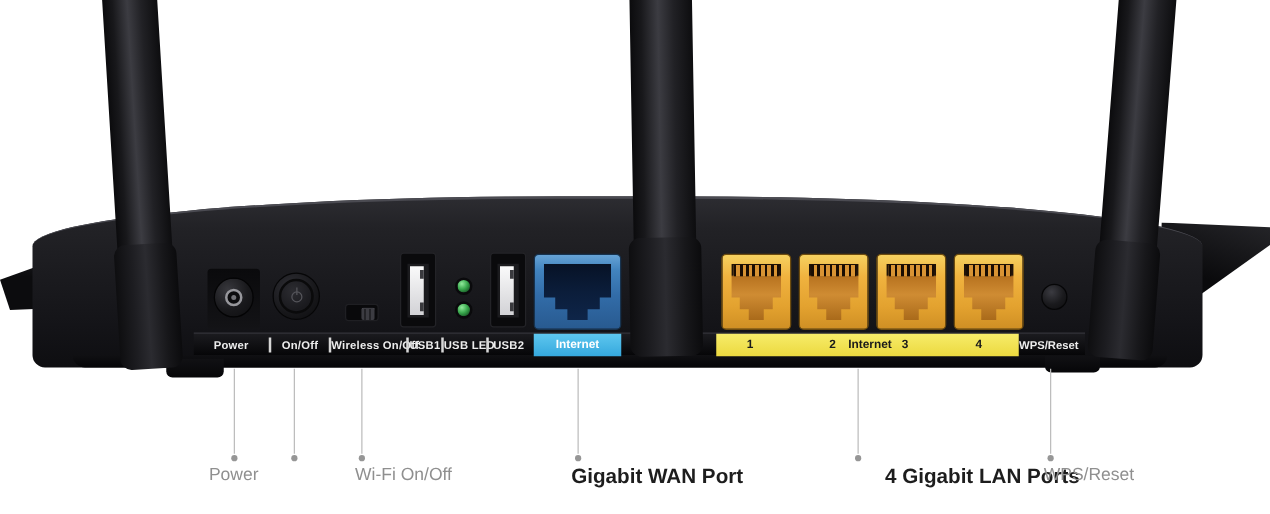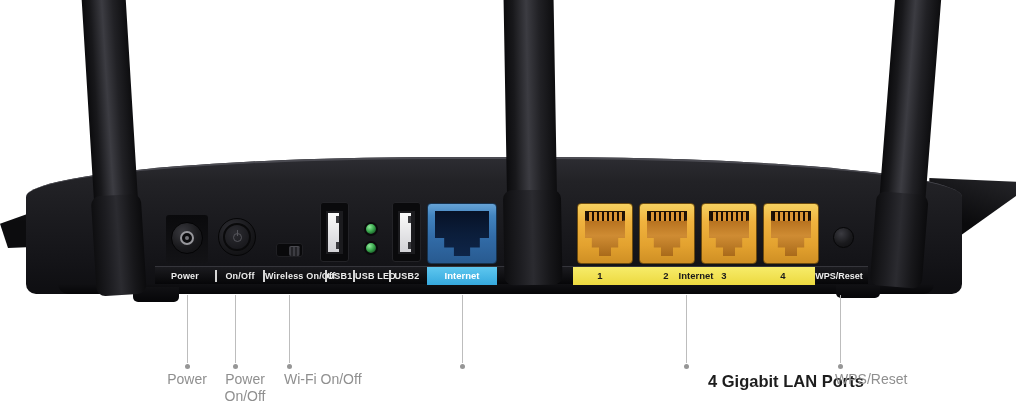--- a/index.html
+++ b/index.html
@@ -91,22 +91,22 @@
   <div class="abs leader" style="left:686px;"></div>
   <div class="abs leader" style="left:840px;"></div>
   <div class="abs leader-dot" style="left:185px;"></div>
   <div class="abs leader-dot" style="left:233px;"></div>
   <div class="abs leader-dot" style="left:287px;"></div>
   <div class="abs leader-dot" style="left:460px;"></div>
   <div class="abs leader-dot" style="left:684px;"></div>
   <div class="abs leader-dot" style="left:838px;"></div>
 
   <div class="abs callout" style="left:147px;top:371px;width:80px;text-align:center;">Power</div>
-  <div class="abs callout" style="left:219px;top:371px;width:52px;text-align:center;">Power On/Off</div>
   <div class="abs callout" style="left:284px;top:371px;white-space:nowrap;">Wi-Fi On/Off</div>
+  <div class="abs callout-bold" style="left:457px;top:372px;">Gigabit WAN Port</div>
   <div class="abs callout-bold" style="left:708px;top:372px;">4 Gigabit LAN Ports</div>
   <div class="abs callout" style="left:835px;top:371px;white-space:nowrap;">WPS/Reset</div>
 
   <div class="abs" style="left:166px;top:215px;width:42px;height:48px;background:linear-gradient(180deg,#0a0a0c,#131316);border-radius:3px;">
     <div class="abs" style="left:5px;top:7px;width:32px;height:32px;border-radius:50%;border:1px solid #040405;box-sizing:border-box;background:radial-gradient(circle at 35% 30%,#38383d,#19191c 55%,#0e0e10 100%);">
       <div class="abs" style="left:8px;top:8px;width:14px;height:14px;border-radius:50%;border:2.5px solid #97979c;box-sizing:border-box;background:#0c0c0e;">
         <div class="abs" style="left:2.5px;top:2.5px;width:4px;height:4px;border-radius:50%;background:#737378;"></div>
       </div>
     </div>
   </div>

